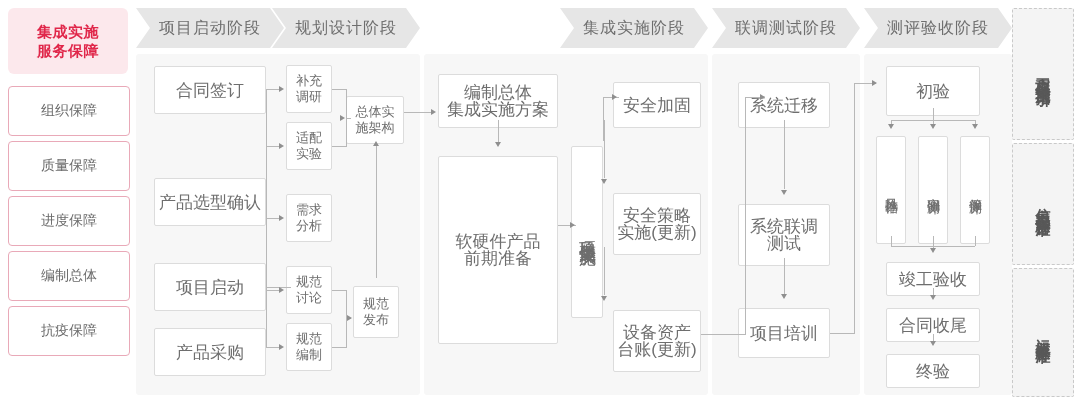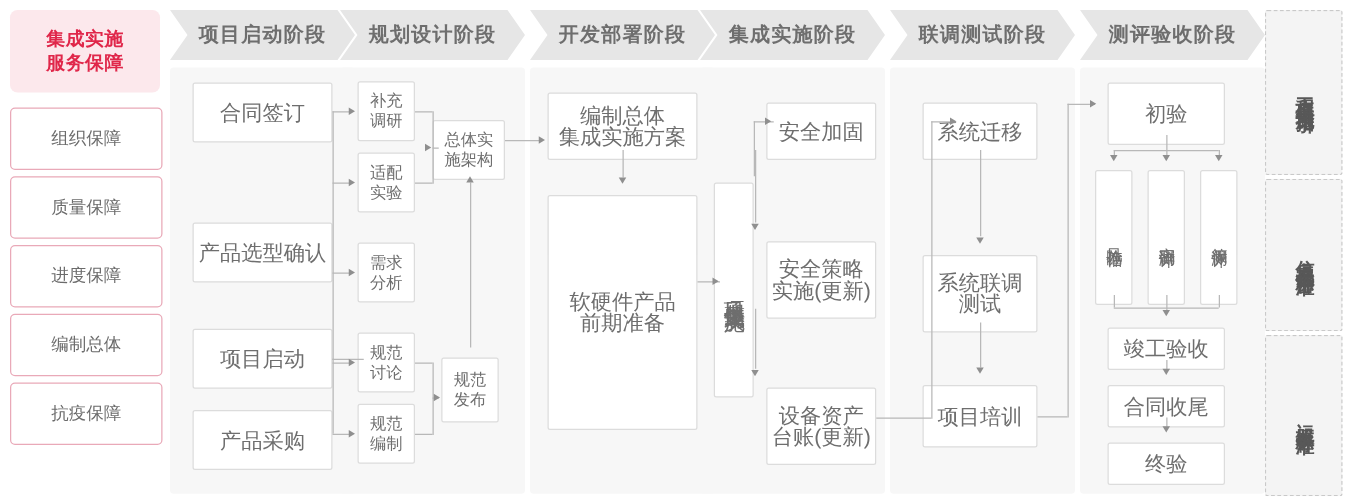--- a/index.html
+++ b/index.html
@@ -12,21 +12,21 @@
              display:flex;flex-direction:column;align-items:center;justify-content:center;}
   .brand-line{color:#e0274a;font-weight:bold;font-size:15px;line-height:19px;letter-spacing:.5px;}
   .guard{position:absolute;left:0;width:120px;height:48px;border:1px solid #e9a9b8;border-radius:4px;
          background:#fff;display:flex;align-items:center;justify-content:center;color:#6b6b6b;font-size:14px;}
 
   
   .stage{position:absolute;top:8px;height:387px;}
   .stage-body{position:absolute;left:0;top:46px;right:0;bottom:0;background:#f7f7f7;border-radius:3px;}
   .stage-head{position:absolute;left:0;top:0;height:40px;width:100%;background:#e6e6e6;
               display:flex;align-items:center;justify-content:center;
-              color:#6e6e6e;font-weight:bold;font-size:16px;letter-spacing:1px;
+              color:#6e6e6e;font-weight:normal;font-size:16px;letter-spacing:1px;
               clip-path:polygon(0 0, calc(100% - 14px) 0, 100% 50%, calc(100% - 14px) 100%, 0 100%, 14px 50%);}
   .stage:first-of-type .stage-head{clip-path:polygon(0 0, calc(100% - 14px) 0, 100% 50%, calc(100% - 14px) 100%, 0 100%);}
 
   
   .node{position:absolute;background:#fff;border:1px solid #dcdcdc;border-radius:2px;
         display:flex;align-items:center;justify-content:center;text-align:center;
         color:#6e6e6e;font-size:17px;line-height:17px;box-sizing:border-box;}
   .node.sm{font-size:13px;line-height:16px;}
   .node.vert{writing-mode:vertical-rl;text-orientation:upright;letter-spacing:1px;line-height:18px;}
 
@@ -85,21 +85,20 @@
     <div class="node sm" style="left:14px;top:315px;width:46px;height:48px;white-space:pre-line">规范
 编制</div>
     <div class="node sm" style="left:74px;top:88px;width:58px;height:48px;white-space:pre-line">总体实
 施架构</div>
     <div class="node sm" style="left:81px;top:278px;width:46px;height:52px;white-space:pre-line">规范
 发布</div>
   </div>
 
   <div class="stage" style="left:424px;width:148px">
     <div class="stage-body"></div>
-    <div class="stage-head">开发部署阶段</div>
     <div class="node" style="left:14px;top:66px;width:120px;height:54px;white-space:pre-line">编制总体
 集成实施方案</div>
     <div class="node" style="left:14px;top:148px;width:120px;height:188px;white-space:pre-line">软硬件产品
 前期准备</div>
   </div>
 
   <div class="stage" style="left:560px;width:148px">
     <div class="stage-body"></div>
     <div class="stage-head">集成实施阶段</div>
     <div class="node vert" style="left:11px;top:138px;width:32px;height:172px">项目整体集成实施</div>

